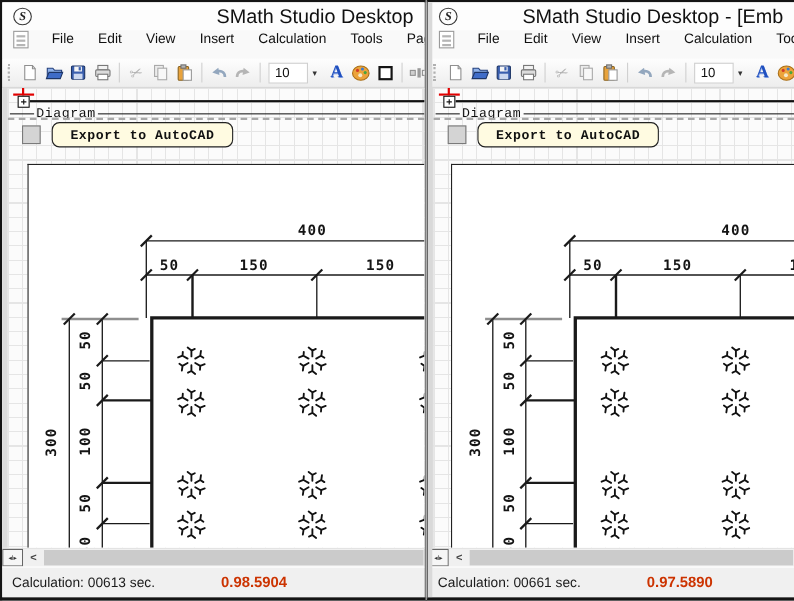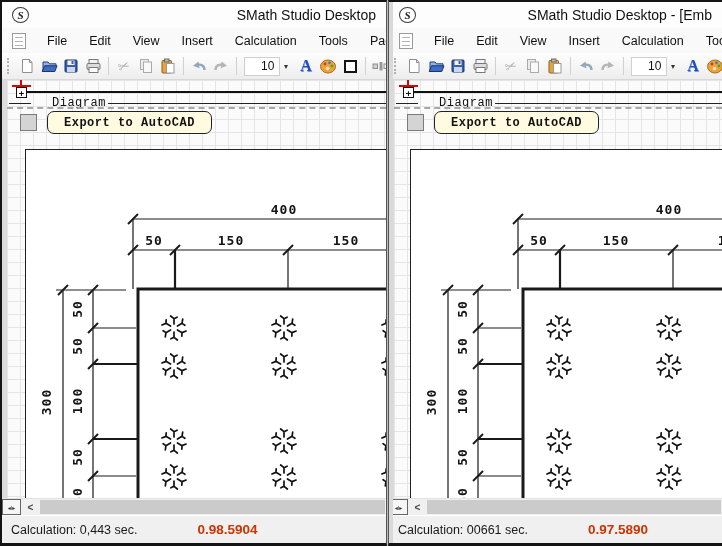--- a/index.html
+++ b/index.html
@@ -12,38 +12,38 @@
             display:flex; flex-direction:column; overflow:hidden; }
   .win-left  { left:0;   width:387px; border-left:2px solid #141414; border-right:1px solid #555; }
   .win-right { left:388px; width:334px; border-left:1px solid #555; }
   .win-right .inner-frame-left { position:absolute; left:0; top:0; bottom:0; width:4px; background:#d9d9d9; z-index:5; }
 
   
   .titlebar { height:26px; background:#fdfdfd; display:flex; align-items:center; padding:0 6px; flex:0 0 auto; }
   .app-logo { width:17px; height:16px; border:1.6px solid #3a3a3a; border-radius:50%;
               display:flex; align-items:center; justify-content:center;
               font:italic bold 11px "Liberation Serif", serif; color:#222; margin-left:4px; flex:0 0 auto; }
-  .title-text { flex:1; text-align:right; font-size:14px; color:#101010; white-space:nowrap; overflow:hidden; padding-right:4px; }
-
-  
-  .menubar { height:25px; background:#f9f9f9; display:flex; align-items:center; padding:0 6px; flex:0 0 auto; }
+  .title-text { flex:1; text-align:right; font-size:18px; color:#101010; white-space:nowrap; overflow:hidden; padding-right:4px; }
+
+  
+  .menubar { height:25px; background:#f9f9f9; display:flex; align-items:flex-start; padding:0 6px; flex:0 0 auto; }
   .menu-doc-icon { width:14px; height:16px; border:1px solid #9a9a9a; background:#fff; margin:0 10px 0 4px; position:relative; flex:0 0 auto; }
   .menu-doc-icon::before { content:""; position:absolute; left:2px; top:3px; width:8px; height:1.5px; background:#b5b5b5;
                            box-shadow:0 4px 0 #b5b5b5, 0 8px 0 #b5b5b5; }
   .menu-item { padding:0 11px; font-size:12.5px; color:#101010; white-space:nowrap; }
 
   
   .toolbar { height:27px; background:linear-gradient(#fefefe,#ededed); border-bottom:1px solid #d8d8d8;
              display:flex; align-items:center; padding:0 2px; flex:0 0 auto; white-space:nowrap; }
   .grip { width:5px; height:16px; border-left:2px dotted #b0b0b0; margin:0 4px 0 3px; flex:0 0 auto; }
   .tb-btn { width:22px; height:22px; display:flex; align-items:center; justify-content:center; flex:0 0 auto; }
   .tb-sep { width:1px; height:18px; background:#d0d0d0; margin:0 4px; flex:0 0 auto; }
   .combo { display:flex; align-items:center; margin:0 3px; flex:0 0 auto; }
   .combo-box { width:36px; height:19px; background:#fff; border:1px solid #cfcfcf; font-size:12px; color:#111;
-               display:flex; align-items:center; padding-left:16px; }
+               display:flex; align-items:center; padding-left:5px; }
   .combo-arrow { font-size:8px; color:#333; padding:0 4px; }
   .font-a { font:bold 16px "Liberation Serif", serif; color:#2050c0; text-shadow:0.5px 0.5px 0 #7a9ae0; }
   .border-sq { width:13px; height:13px; border:2.6px solid #141414; background:#fff; }
   .cut-glyph { font-size:14px; color:#b3b3b3; transform:rotate(-20deg); }
 
   
   .worksheet { position:relative; flex:1 1 auto; overflow:hidden;
                background-color:#fbfbfb;
                background-image:repeating-linear-gradient(to right,#e5e5e5 0 1px,transparent 1px 13px),
                                 repeating-linear-gradient(to bottom,#e5e5e5 0 1px,transparent 1px 13px);
@@ -52,21 +52,21 @@
   .cross-h { position:absolute; left:5px; top:5px; width:19px; height:2px; background:#e20000; z-index:4; }
   .collapse-box { position:absolute; left:9px; top:7px; width:11px; height:11px; background:#fff;
                   border:1.5px solid #111; font:bold 9px "DejaVu Sans Mono", monospace; color:#111;
                   display:flex; align-items:center; justify-content:center; z-index:5; }
   .collapse-line { position:absolute; left:20px; top:11px; right:0; height:2px; background:#111; z-index:3; }
 
   .diag-row { position:absolute; left:2px; right:0; top:17px; height:12px; display:flex; align-items:center; }
   .diag-rule { height:0; border-top:1.5px solid #222; }
   .diag-rule.short { width:22px; }
   .diag-rule.long { flex:1; }
-  .diag-label { font:12px "Liberation Mono", monospace; color:#111; padding:0 2px; letter-spacing:0.5px;margin-left:19px; }
+  .diag-label { font:12px "Liberation Mono", monospace; color:#111; padding:0 2px; letter-spacing:0.5px; }
   .dashed-rule { position:absolute; left:0; right:0; top:27px; border-top:2px dashed #a8a8a8; }
 
   .chk { position:absolute; left:13px; top:34px; width:17px; height:17px; background:#d4d4d4; border:1px solid #7a7a7a; }
   .export-btn { position:absolute; left:40px; top:31px; height:23px; padding:0 16px;
                 border:1.6px solid #222; border-radius:7px; background:#fffbe1;
                 font:bold 12px "Liberation Mono", monospace; color:#111;
                 display:flex; align-items:center; letter-spacing:0.5px; }
 
   .canvas { position:absolute; top:69px; bottom:0; right:0; background:#fff;
             border-left:1.2px solid #222; border-top:1.2px solid #222; overflow:hidden;font-weight:bold; }
@@ -297,21 +297,21 @@
       </div>
     </div>
 
     <div class="scrollrow">
       <div class="splitter"></div>
       <div class="scroll-left-btn">&lt;</div>
       <div class="scroll-track"></div>
     </div>
 
     <div class="statusbar">
-      <span class="status-label">Calculation: 0,443 sec.</span>
+      <span class="status-label">Calculation: 00613 sec.</span>
       <span class="status-version">0.98.5904</span>
     </div>
   </div>
 
   <div class="window win-right">
     <div class="inner-frame-left"></div>
 
     <div class="titlebar">
       <div class="app-logo">S</div>
       <div class="title-text">SMath Studio Desktop - [Emb</div>

